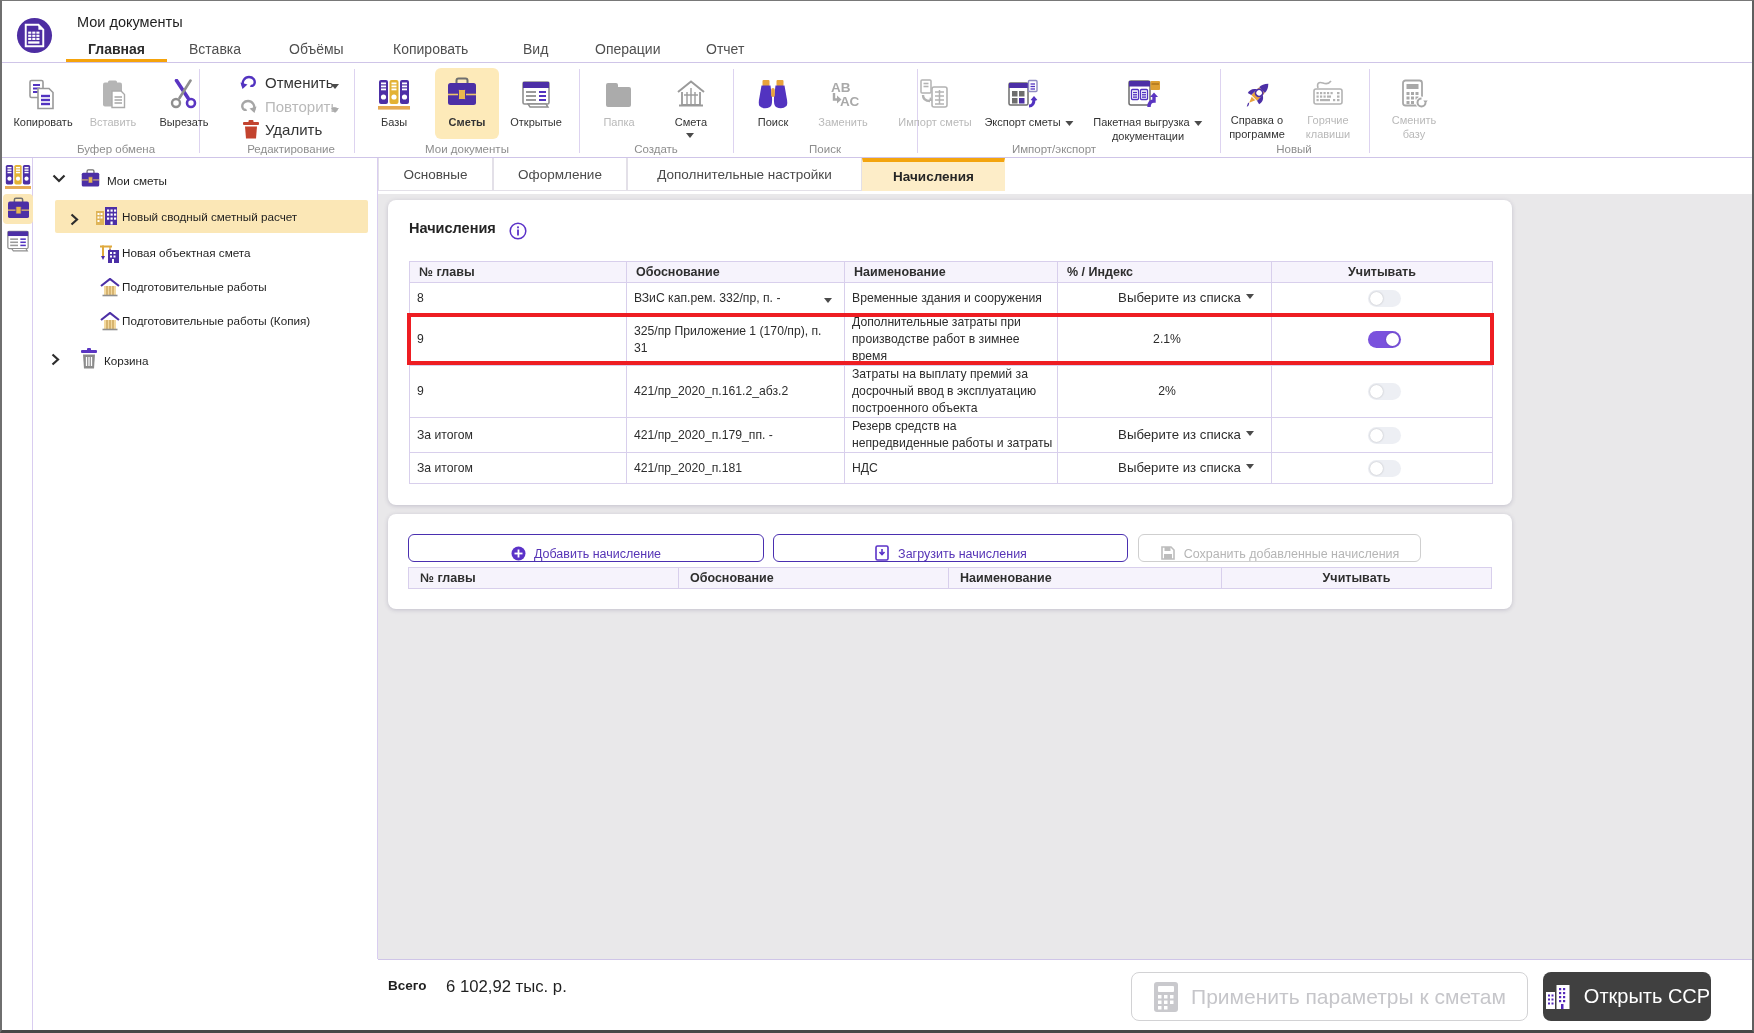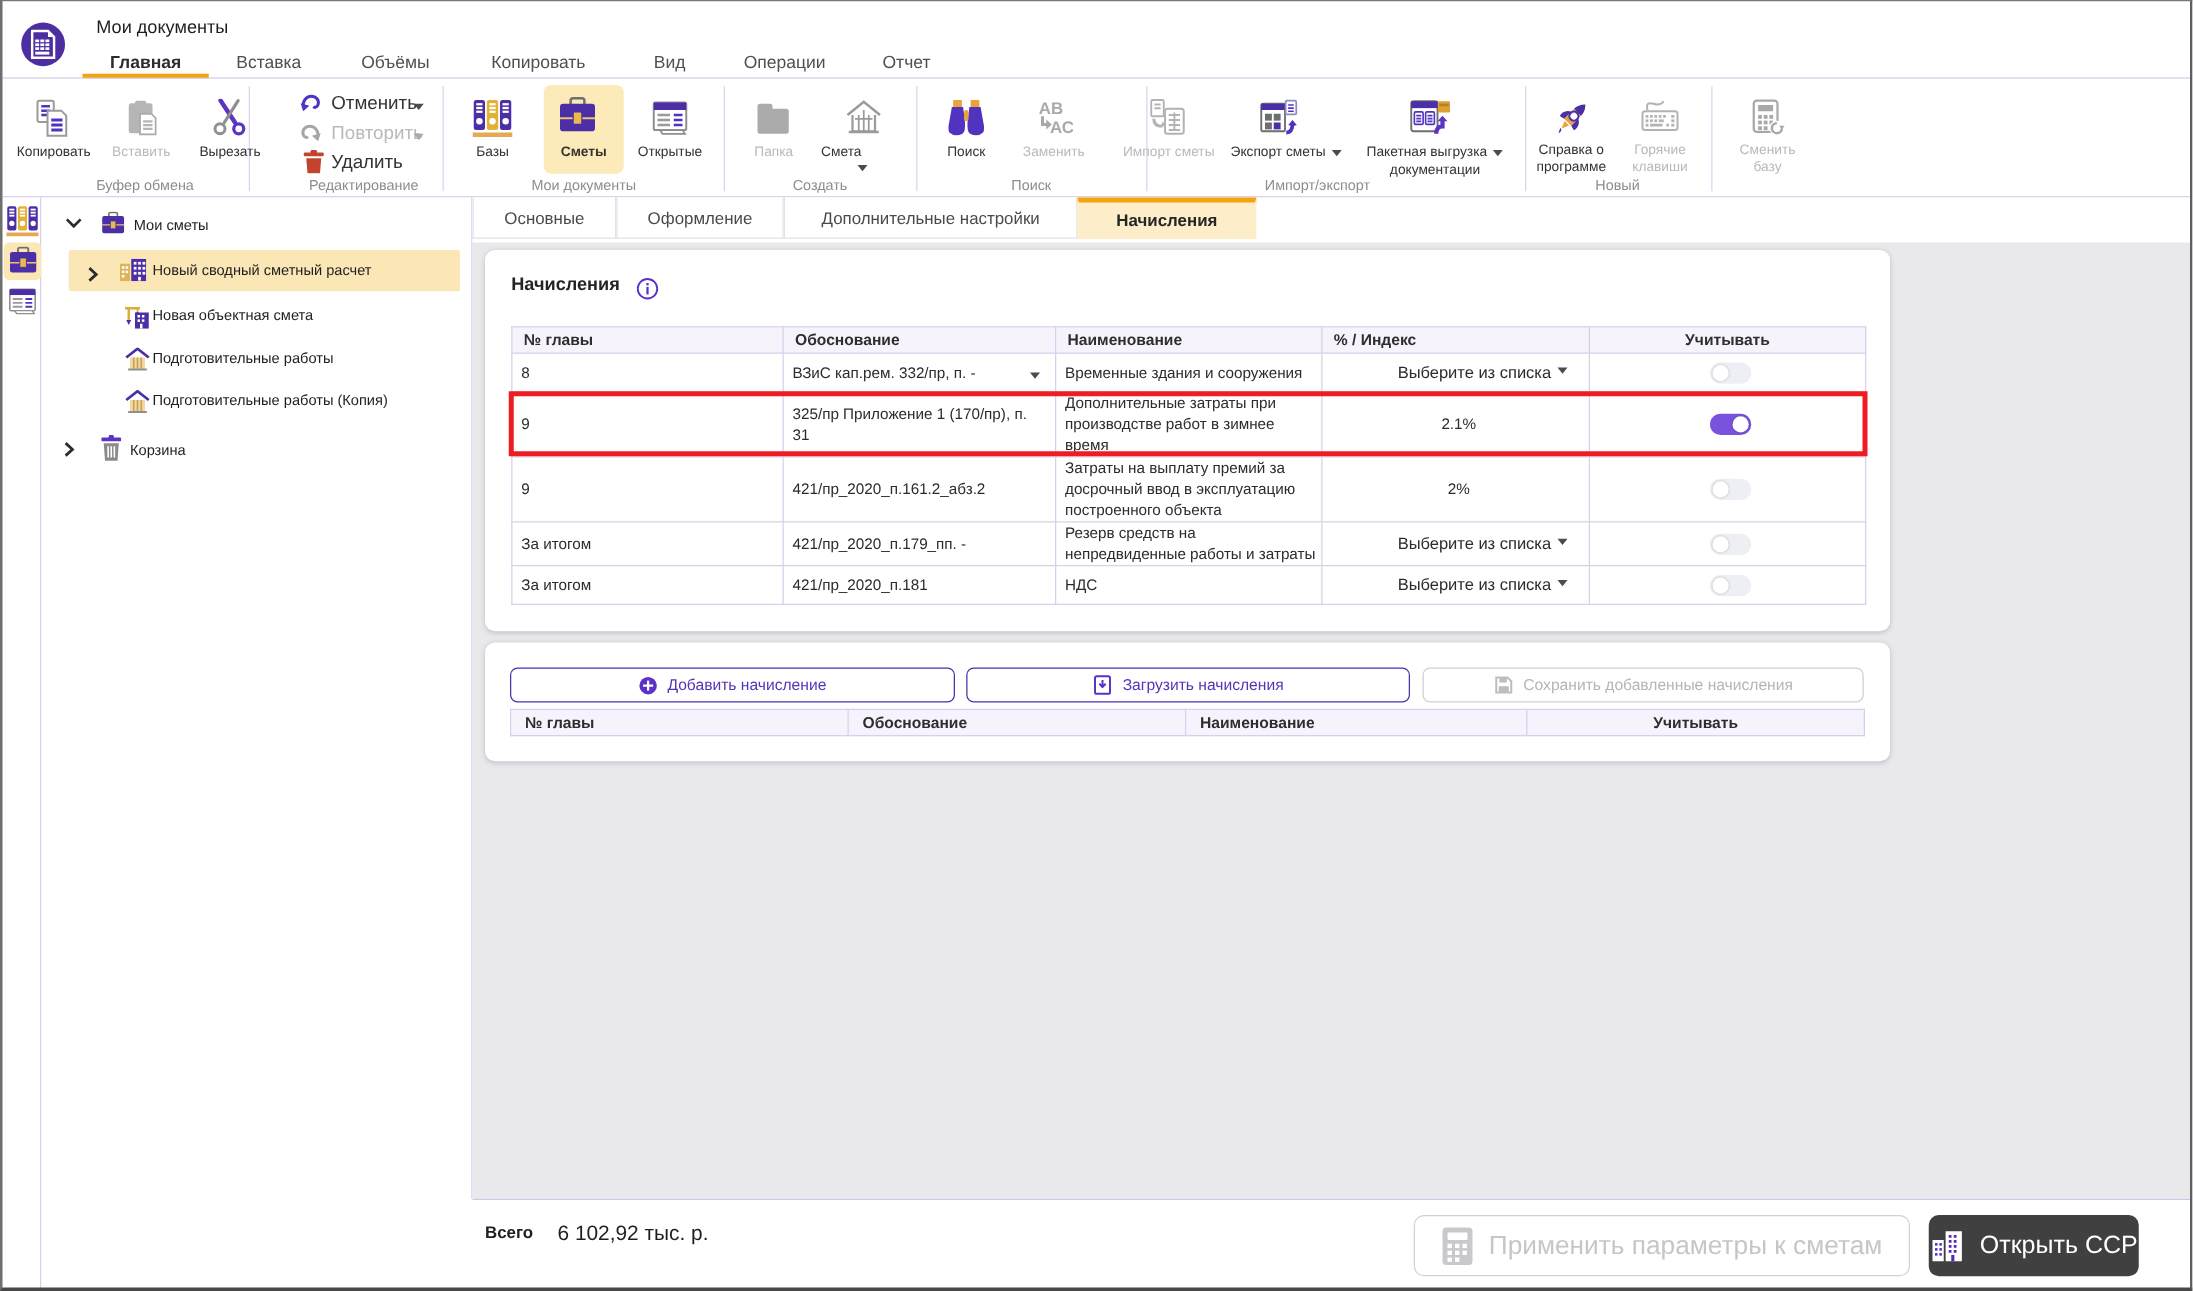--- a/index.html
+++ b/index.html
@@ -48,21 +48,21 @@
 #t1 td.c .sel { font-size:13.2px;padding-left:11px; }
 #t1 td.c { text-align:center; position:relative; }
 .ddabs { position:absolute; right:17px; top:50%; margin-top:-4px; width:0;height:0;border:4.5px solid transparent;border-top:5.5px solid #4b4b4b; }
 .redbox { position:absolute; left:19px; top:113px; width:1087px; height:52px; border:4px solid #ee1d22; z-index:5; }
 .toggle { display:inline-block; width:33px; height:17px; border-radius:9px; background:#edeff4; position:relative; vertical-align:middle; }
 .toggle i { position:absolute; left:2px; top:2px; width:13px; height:13px; border-radius:50%; background:#fff; box-shadow:0 0 2px rgba(0,0,0,0.25); }
 .toggle.on { background:#7a52dd; }
 .toggle.on i { left:18px; }
 .seldrop { white-space:nowrap; }
 
-.btn { position:absolute; top:20px; height:28px; border:1.5px solid #4a2fb0; border-radius:6px; background:#fff; color:#5634b6; font-size:12.5px; display:flex; align-items:center; justify-content:center; gap:8px; }
+.btn { position:absolute; top:20px; height:28px; border:1.5px solid #4a2fb0; border-radius:6px; background:#fff; color:#5634b6; font-size:12.5px; display:flex; align-items:flex-end; justify-content:center; gap:8px; }
 .btn.dis { border-color:#cfcfcf; color:#b5b5b5; }
 #t2 { position:absolute; left:20px; top:53px; width:1083px; }
 #t2 th { background:#f6f3fc; border:1px solid #d8cfec; height:21px; text-align:left; padding:0 11px; font-size:12.5px; color:#2e2e2e; }
 
 #footer { position:absolute; left:34px; right:2px; bottom:2px; height:72px; background:#fff; }
 #footline { position:absolute; left:344px; top:0; right:0; height:1px; background:#cfc5e8; }
 #vsego { position:absolute; left:354px; top:19px; font-size:13.5px; color:#1f1f1f; font-weight:bold; }
 #vsum { position:absolute; left:412px; top:18px; font-size:16.7px; color:#1f1f1f; }
 .fbtn { position:absolute; top:13px; height:49px; border-radius:8px; font-size:21px; display:flex; align-items:center; justify-content:center; gap:12px; }
 #fbtn1 { left:1097px; width:397px; border:1px solid #d2d2d4; color:#c6c6ca; background:#fff; }
@@ -228,21 +228,21 @@
     <path d="M3 13 L16 2.5 L29 13" fill="none" stroke="#9a9a9a" stroke-width="2"></path>
     <path d="M7 13 v13 h18 v-13" fill="none" stroke="#9a9a9a" stroke-width="1.8"></path>
     <line x1="4" y1="26.5" x2="28" y2="26.5" stroke="#9a9a9a" stroke-width="2"></line>
     <g stroke="#9a9a9a" stroke-width="1.4">
         <line x1="12" y1="13" x2="12" y2="26"></line>
         <line x1="16" y1="9" x2="16" y2="26"></line>
         <line x1="20" y1="13" x2="20" y2="26"></line>
         <line x1="9" y1="16" x2="23" y2="16"></line>
       </g>
   </svg>
-  <div class="rlabel" style="left:671px">Смета</div>
+  <div class="rlabel" style="left:689px">Смета</div>
   <div class="abs" style="left:684px;top:63px"><span class="dd" style="margin:0"></span></div>
   <div class="rcap" style="left:654px">Создать</div>
 
   <svg class="ricon" style="left:755px" width="32" height="32" viewBox="0 0 32 32">
     <rect x="5.5" y="1" width="7" height="6" rx="1" fill="#e8a33c"></rect>
     <rect x="19.5" y="1" width="7" height="6" rx="1" fill="#e8a33c"></rect>
     <path d="M4.5 6.5 h9 l1.5 12 q0.5 8 -2 9.5 q-6 3 -10.5 -1 q-1.5 -2.5 0 -9 z" fill="#5233c0"></path>
     <path d="M27.5 6.5 h-9 l-1.5 12 q-0.5 8 2 9.5 q6 3 10.5 -1 q1.5 -2.5 0 -9 z" fill="#5233c0"></path>
     <rect x="14.2" y="9" width="3.6" height="9" rx="1.8" fill="#e8a33c"></rect>
   </svg>
@@ -598,21 +598,21 @@
       </svg>
     Добавить начисление
   </div>
   <div class="btn" style="left:385px;width:355px">
     <svg width="16" height="16" viewBox="0 0 16 16">
         <rect x="2" y="1" width="12" height="14" rx="1.5" fill="none" stroke="#5b32c8" stroke-width="1.6"></rect>
         <path d="M8 4 v5 M5.5 7 L8 9.6 L10.5 7" fill="none" stroke="#5b32c8" stroke-width="1.6"></path>
       </svg>
     Загрузить начисления
   </div>
-  <div class="btn dis" style="left:750px;width:353px">
+  <div class="btn dis" style="left:750px;width:283px">
     <svg width="16" height="16" viewBox="0 0 16 16">
         <path d="M2 2 h9 l3 3 v9 h-12 z" fill="none" stroke="#bdbdbd" stroke-width="1.6"></path>
         <rect x="4.5" y="2" width="6" height="4" fill="#bdbdbd"></rect>
         <rect x="4" y="9" width="8" height="5" fill="#bdbdbd"></rect>
       </svg>
     Сохранить добавленные начисления
   </div>
   <table id="t2">
     <colgroup>
         <col style="width:270px">

